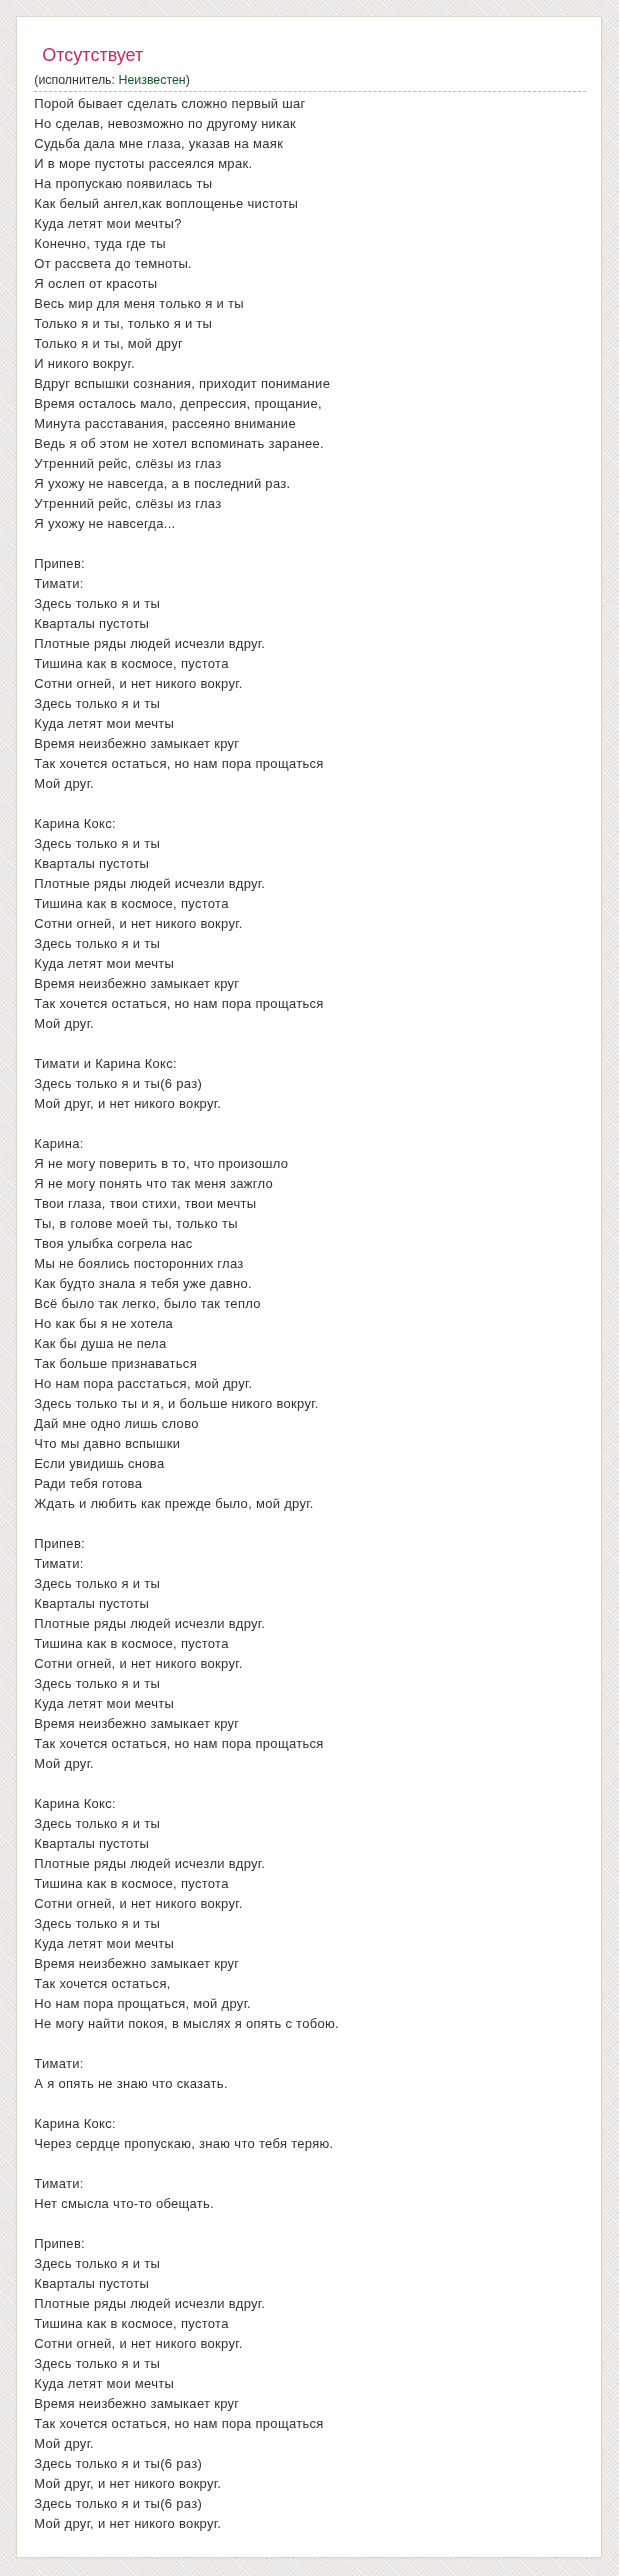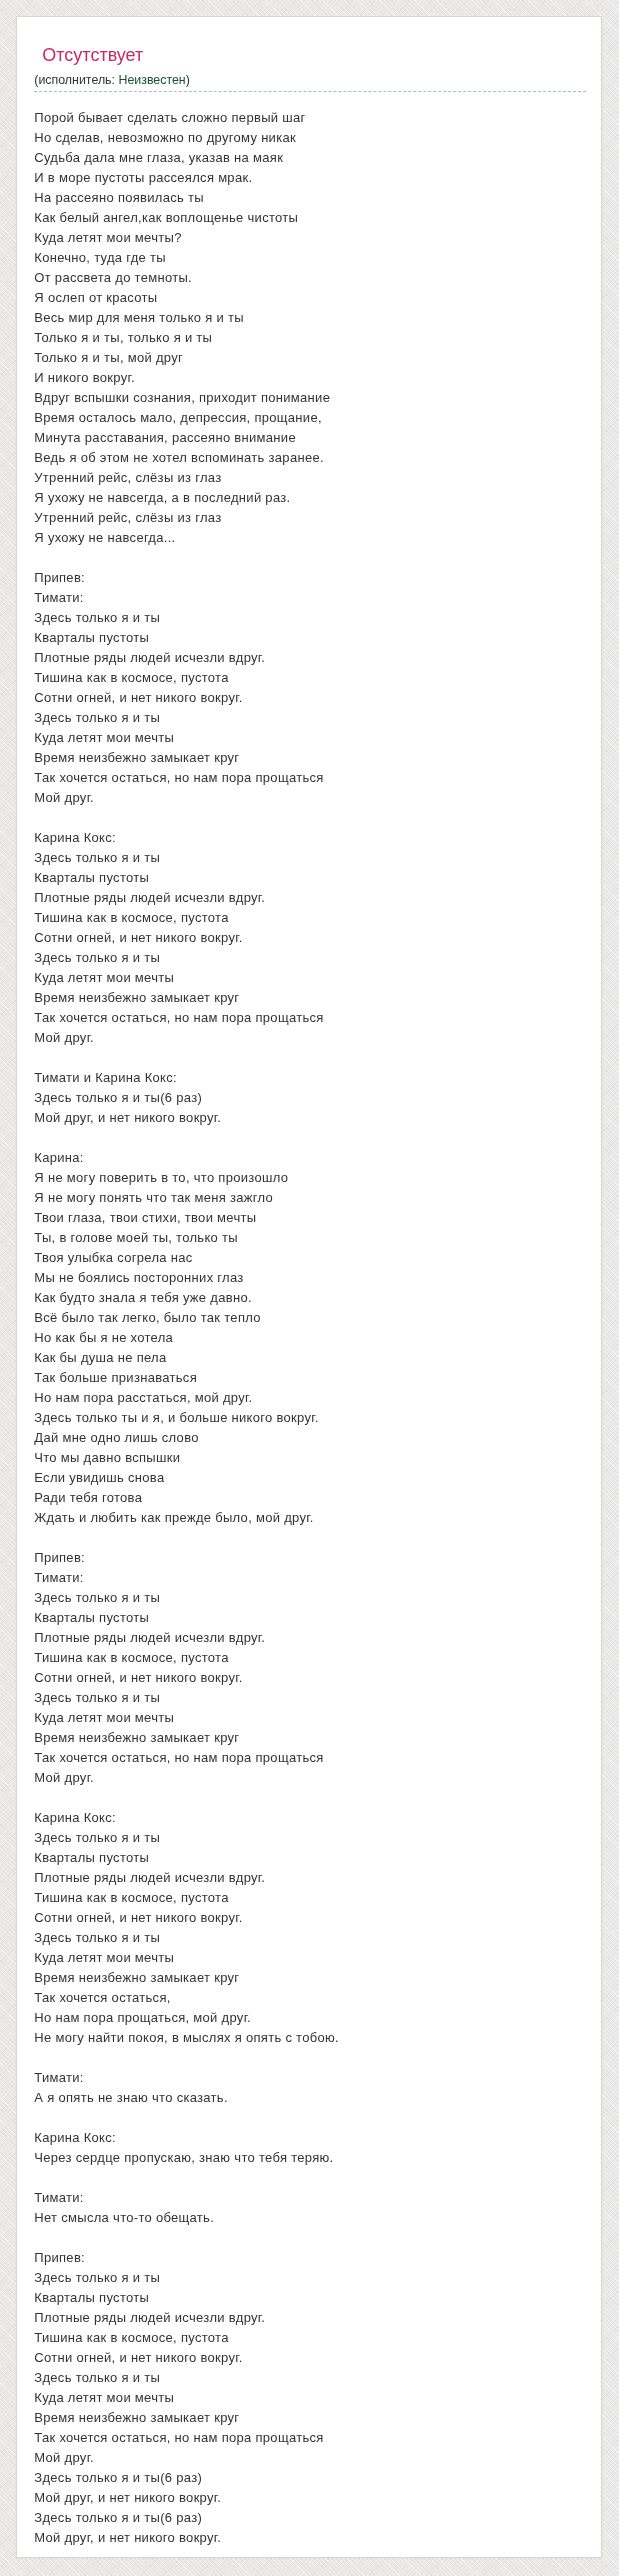--- a/index.html
+++ b/index.html
@@ -45,21 +45,21 @@
     color: #14532d;
     text-decoration: none;
     cursor: pointer;
   }
   .separator {
     height: 0;
     border-bottom: 0.8px dashed #a9bdc9;
     margin-top: 2.3px;
   }
   .lyrics {
-    margin-top: 16px;
+    margin-top: 2px;
     font-size: 13px;
     line-height: 20px;
     color: #333333;
   }
   .lyric-line {
     white-space: pre;
     letter-spacing: 0.3px;
   }
 </style>
 </head>
@@ -73,21 +73,21 @@
     <a href="#">Неизвестен</a><span>)</span>
   </div>
 
   <div class="separator"></div>
 
   <div class="lyrics">
       <div class="lyric-line">Порой бывает сделать сложно первый шаг</div>
       <div class="lyric-line">Но сделав, невозможно по другому никак</div>
       <div class="lyric-line">Судьба дала мне глаза, указав на маяк</div>
       <div class="lyric-line">И в море пустоты рассеялся мрак.</div>
-      <div class="lyric-line">На рассеяно появилась ты</div>
+      <div class="lyric-line">На пропускаю появилась ты</div>
       <div class="lyric-line">Как белый ангел,как воплощенье чистоты</div>
       <div class="lyric-line">Куда летят мои мечты?</div>
       <div class="lyric-line">Конечно, туда где ты</div>
       <div class="lyric-line">От рассвета до темноты.</div>
       <div class="lyric-line">Я ослеп от красоты</div>
       <div class="lyric-line">Весь мир для меня только я и ты</div>
       <div class="lyric-line">Только я и ты, только я и ты</div>
       <div class="lyric-line">Только я и ты, мой друг</div>
       <div class="lyric-line">И никого вокруг.</div>
       <div class="lyric-line">Вдруг вспышки сознания, приходит понимание</div>

